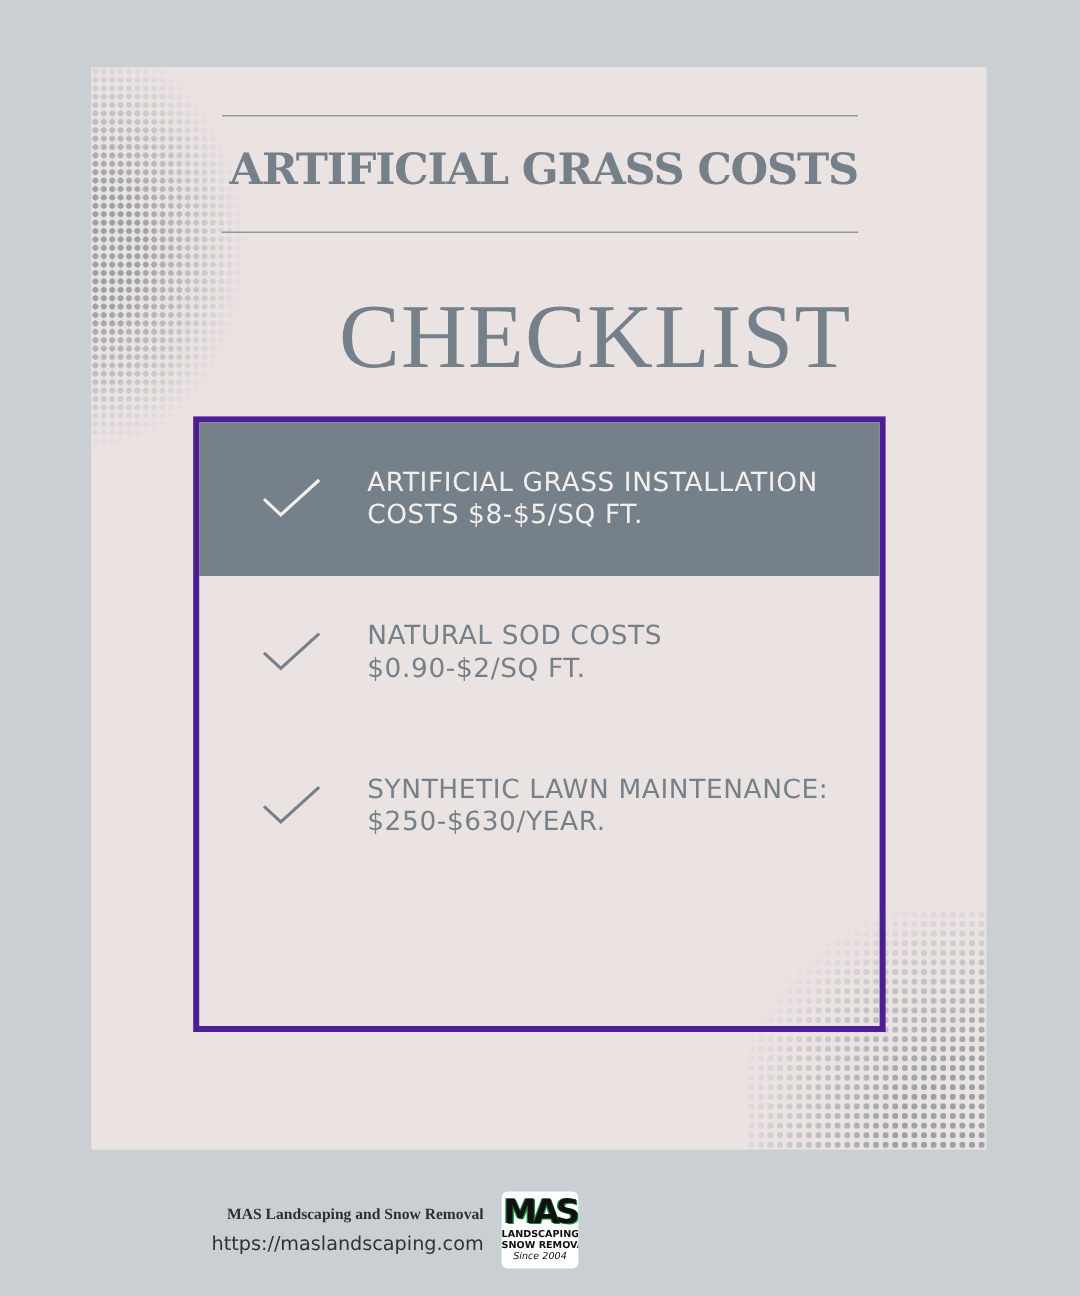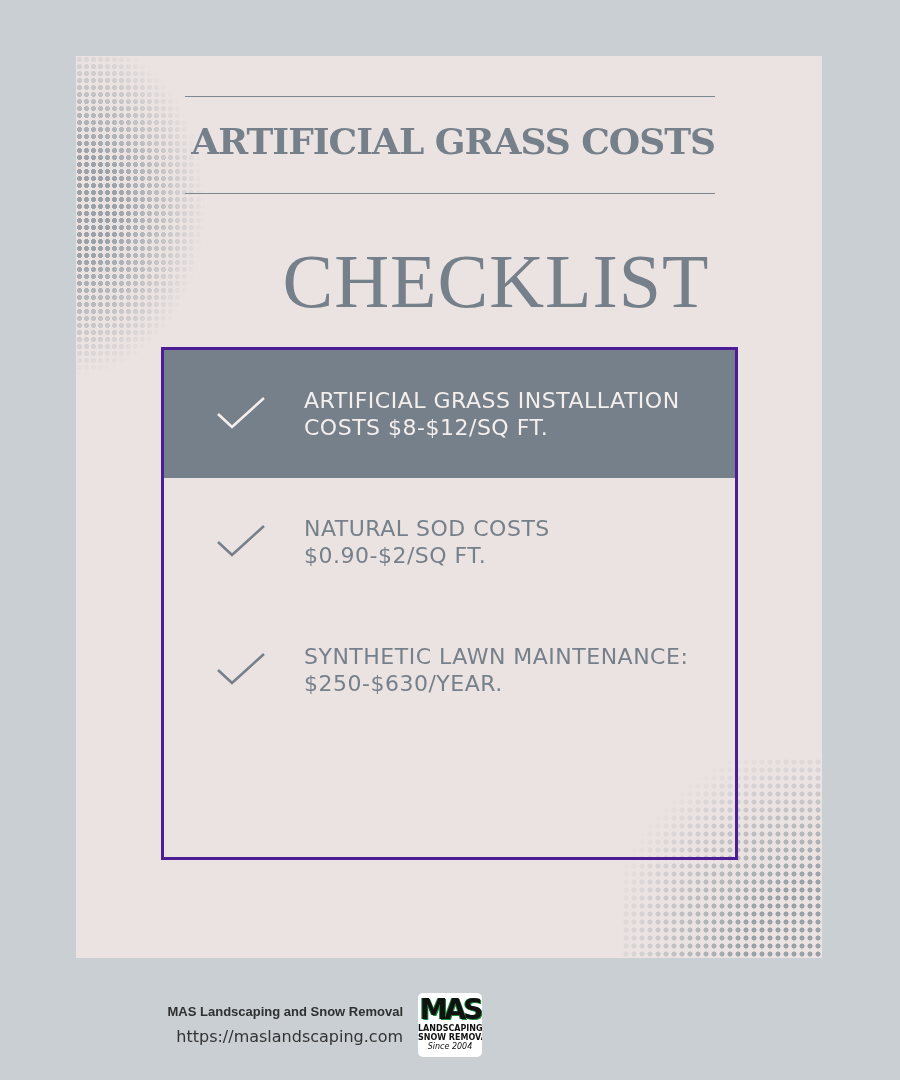--- a/index.html
+++ b/index.html
@@ -33,32 +33,32 @@
     font-family:"DejaVu Serif", serif; font-weight:bold; font-size:36px; letter-spacing:-1px;
     color:#76808a; line-height:50px;
   }
   .title {
     position:absolute; left:0; top:180px; width:840px; text-align:center;
     font-family:"Liberation Serif", serif; font-size:76px; color:#76808a; line-height:90px;
     letter-spacing:1px;
   }
   .list {
     position:absolute; left:85px; top:291px; width:577px; height:513px;
-    border:3px solid #4c1d95; box-sizing:border-box;
+    border:5px solid #4c1d95; box-sizing:border-box;
   }
   .item { position:relative; height:128px; display:flex; align-items:center; }
   .item.dark { background:#76808a; color:#f4eeed; }
   .item.light { background:transparent; color:#76808a; }
   .check { position:absolute; left:52px; top:50%; margin-top:-20px; width:52px; height:40px; }
   .item-text {
     position:absolute; left:140px; right:20px; top:50%; transform:translateY(-50%);
     font-family:"DejaVu Sans", sans-serif; font-size:22px; line-height:27px; letter-spacing:0.5px;
   }
   .footer-name {
-    position:absolute; right:497px; top:1004px; font-family:Liberation Sans, sans-serif;
+    position:absolute; right:497px; top:1004px; font-family:Liberation Serif, serif;
     font-weight:bold; font-size:13px; color:#2f2f2f; white-space:nowrap;
   }
   .footer-url {
     position:absolute; right:497px; top:1027px; font-family:"DejaVu Sans", sans-serif;
     font-size:16px; color:#333; white-space:nowrap;
   }
   .logo {
     position:absolute; left:418px; top:993px; width:64px; height:64px; background:#fff;
     border-radius:5px; overflow:hidden; text-align:center; font-family:"DejaVu Sans", sans-serif;
   }
@@ -82,21 +82,21 @@
 
   <div class="title">CHECKLIST</div>
 
   <div class="list">
     <div class="item dark">
       <svg class="check" viewBox="0 0 52 40">
           <polyline points="2,20 16,33 48,4" fill="none" stroke="#f4eeed" stroke-width="2.6"></polyline>
         </svg>
       <div class="item-text">
         <div>ARTIFICIAL GRASS INSTALLATION</div>
-        <div>COSTS $8-$12/SQ FT.</div>
+        <div>COSTS $8-$5/SQ FT.</div>
       </div>
     </div>
     <div class="item light">
       <svg class="check" viewBox="0 0 52 40">
           <polyline points="2,20 16,33 48,4" fill="none" stroke="#76808a" stroke-width="2.6"></polyline>
         </svg>
       <div class="item-text">
         <div>NATURAL SOD COSTS</div>
         <div>$0.90-$2/SQ FT.</div>
       </div>

